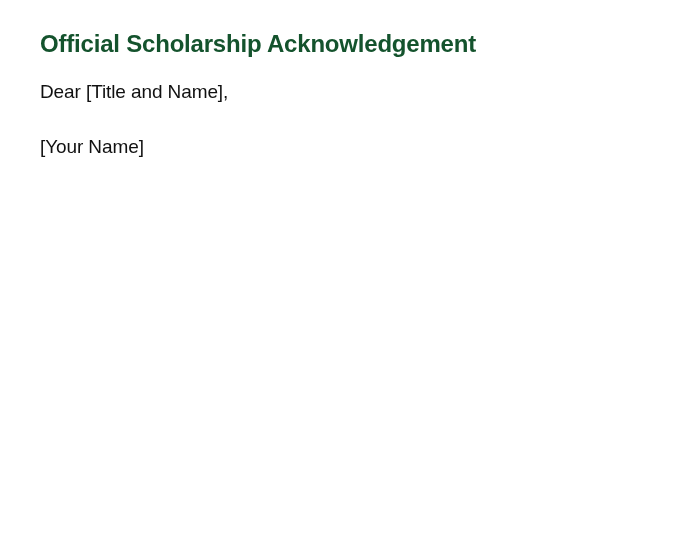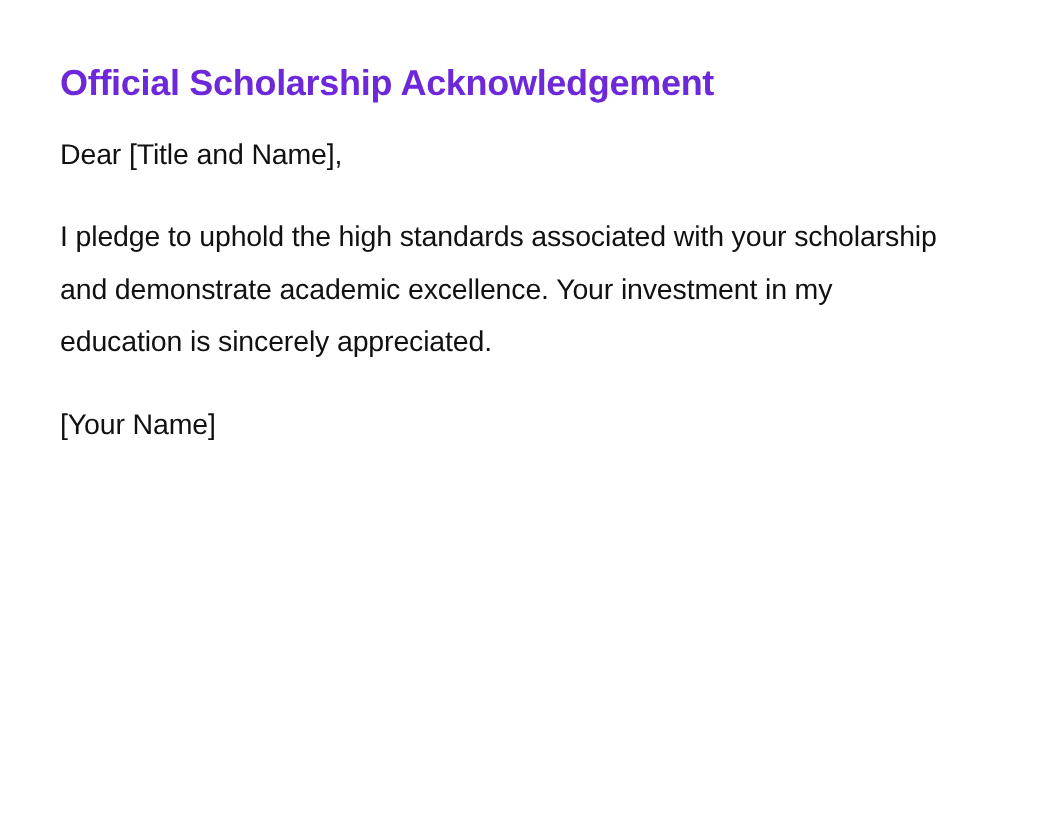--- a/index.html
+++ b/index.html
@@ -1,21 +1,20 @@
 <!DOCTYPE html>
 <html><head>
 <meta charset="utf-8">
 <style>
   html, body { margin: 0; padding: 0; background: #ffffff; }
   body { width: 700px; height: 546px; overflow: hidden; font-family: "Liberation Sans", sans-serif; color: #111111; }
   .doc { position: absolute; left: 40px; top: 24px; width: 600px; }
-  .title { font-weight: bold; font-size: 24px; line-height: 32px; margin: 16px 0 14px 0; letter-spacing: -0.2px; color: #6d28d9; }
+  .title { font-weight: bold; font-size: 24px; line-height: 32px; margin: 4px 0 14px 0; letter-spacing: -0.2px; color: #14532d; }
   p { margin: 12px 0 20px 0; font-size: 19px; line-height: 35px; letter-spacing: -0.1px; }
 </style>
 </head>
 <body>
 
 <div class="doc">
   <h1 class="title">Official Scholarship Acknowledgement</h1>
   <p>Dear [Title and Name],</p>
-  <p>I pledge to uphold the high standards associated with your scholarship and demonstrate academic excellence. Your investment in my education is sincerely appreciated.</p>
   <p>[Your Name]</p>
 </div>
 
 </body></html>

